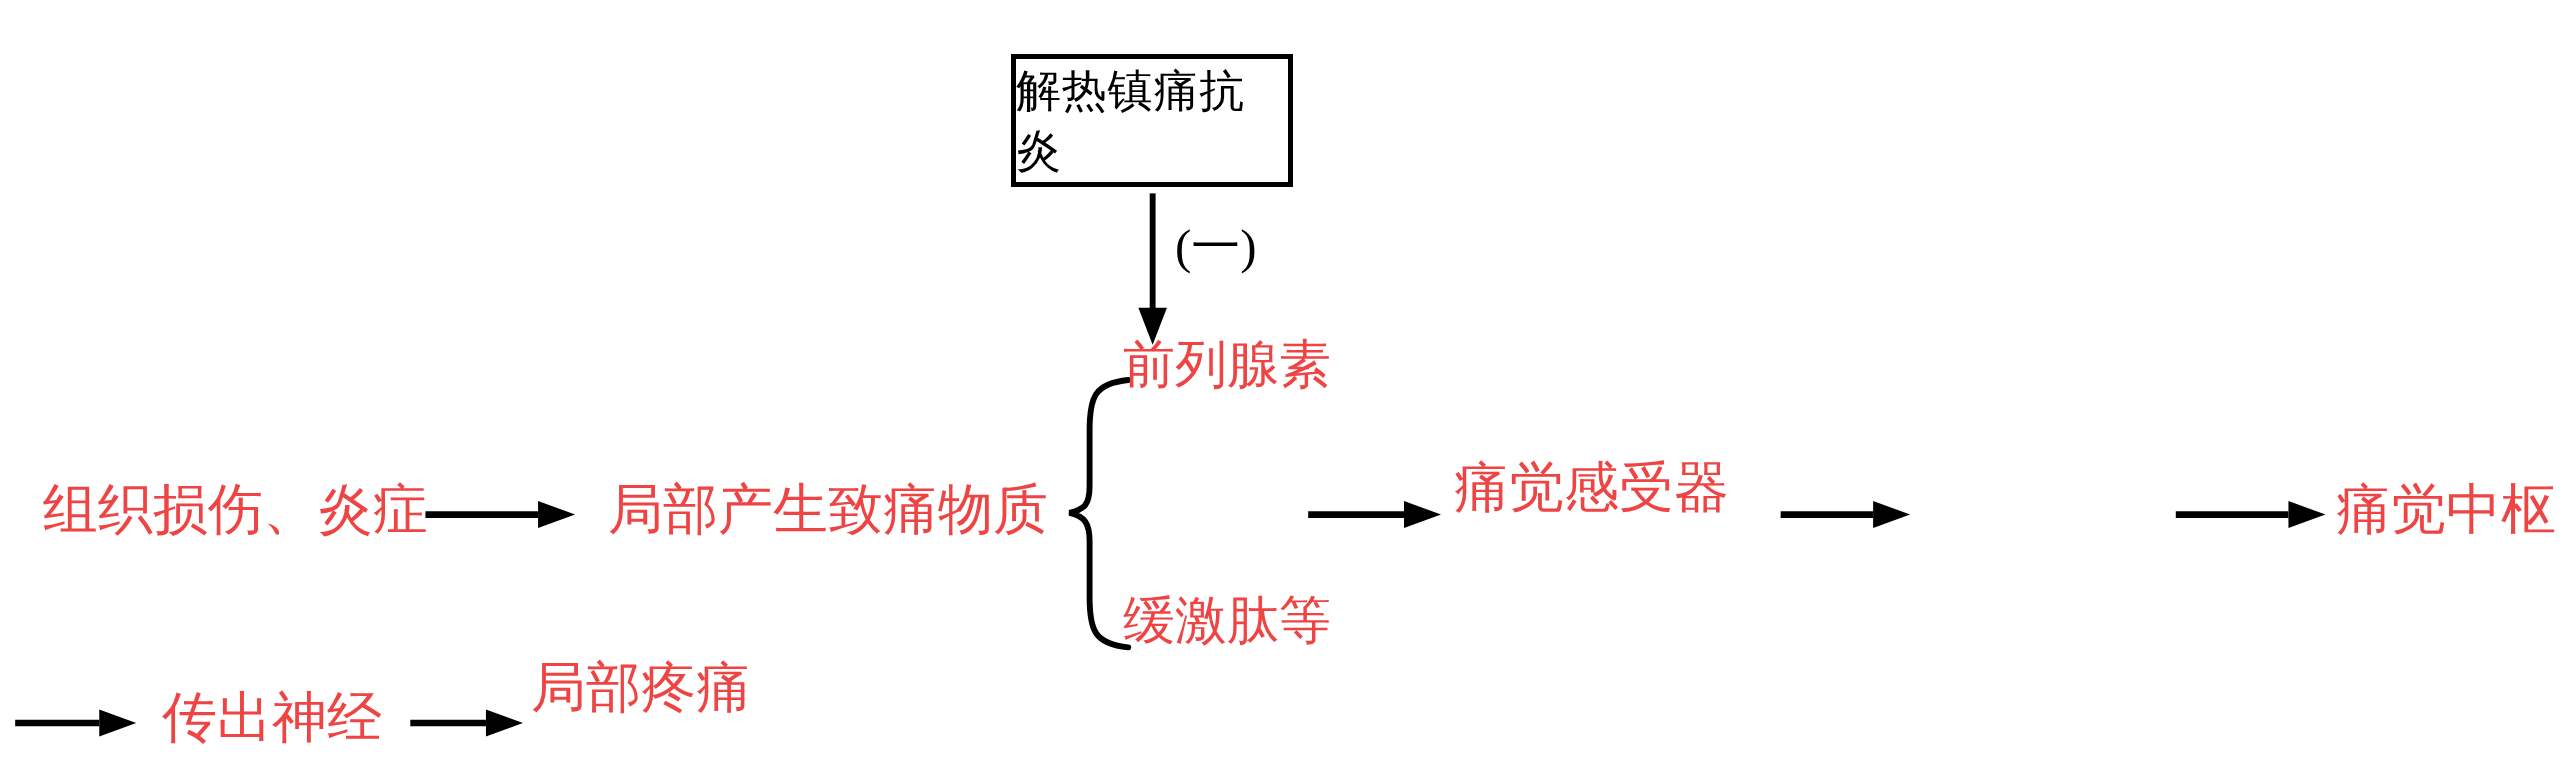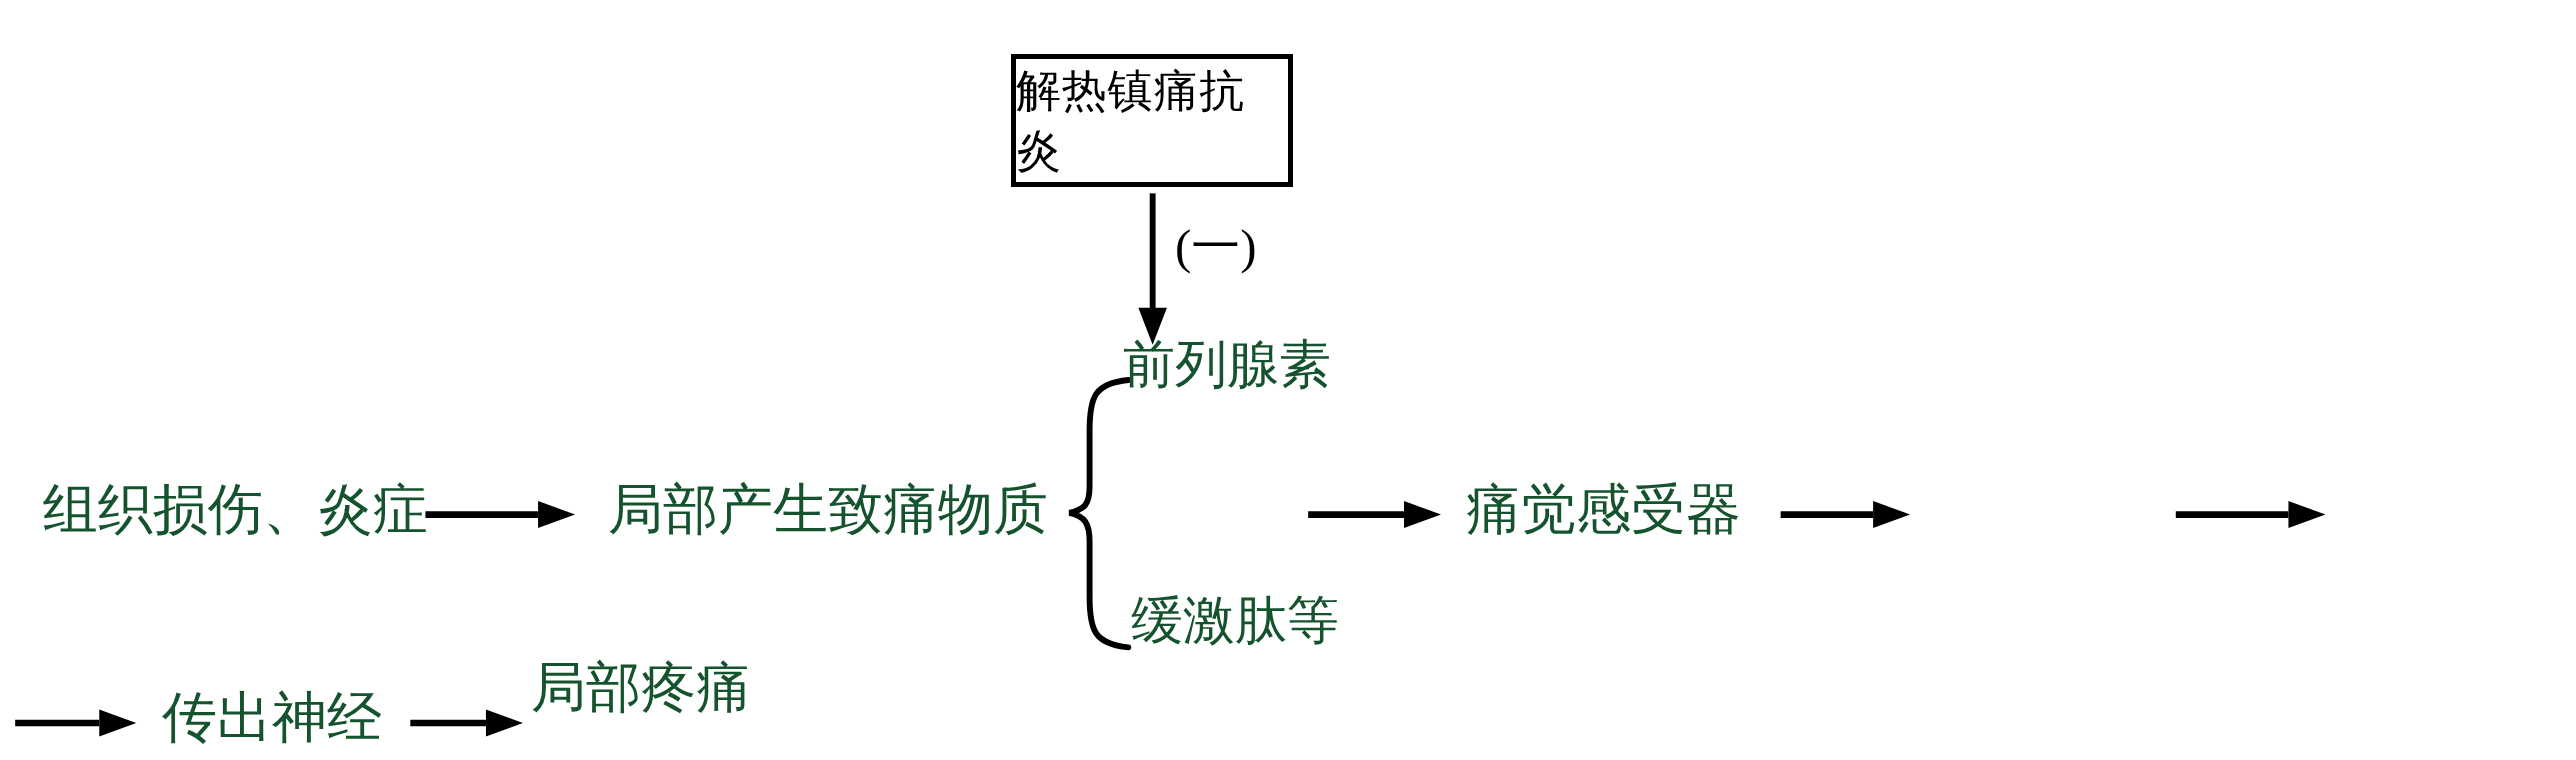--- a/index.html
+++ b/index.html
@@ -16,21 +16,21 @@
   .overlay {
     position: absolute;
     left: 0; top: 0;
     width: 2576px; height: 760px;
   }
   .node {
     position: absolute;
     white-space: nowrap;
     font-size: 55px;
     line-height: 1.05;
-    color: #14532d;
+    color: #ef4444;
   }
   .drug-box {
     position: absolute;
     left: 1011px; top: 54px;
     width: 282px; height: 133px;
     border: 5px solid #000000;
     box-sizing: border-box;
     display: flex;
     align-items: center;
     justify-content: center;
@@ -39,22 +39,22 @@
   }
   .inhibition-label {
     position: absolute;
     left: 1175px; top: 214px;
     font-size: 49px;
     white-space: nowrap;
   }
   .n-tissue    { left: 6.7px;    top: 481px; margin-left: 36px; }
   .n-substance { left: 589px;  top: 481px; margin-left: 19px; }
   .n-prosta    { left: 1123px; top: 338px; font-size: 52px; }
-  .n-brady     { left: 1123px; top: 594px; font-size: 52px; margin-left: 8px; }
-  .n-receptor  { left: 1454px; top: 481px; margin-left: 12px; }
+  .n-brady     { left: 1123px; top: 594px; font-size: 52px; }
+  .n-receptor  { left: 1454px; top: 459px; }
   .n-afferent  { left: 1919px; top: 481px; }
   .n-center    { left: 2336px; top: 481px; }
   .n-efferent  { left: 162px;  top: 689px; }
   .n-localpain { left: 531px;  top: 659px; text-align: right; }
 </style>
 </head>
 <body>
 
 <div class="canvas">
 
@@ -106,19 +106,20 @@
 
   <div class="node n-substance">局部产生致痛物质</div>
 
   <div class="node n-prosta">前列腺素</div>
 
   <div class="node n-brady">缓激肽等</div>
 
   <div class="node n-receptor">痛觉感受器</div>
 
 
+  <div class="node n-center">痛觉中枢</div>
 
   <div class="node n-efferent">传出神经</div>
 
   <div class="node n-localpain">局部疼痛</div>
 
 </div>
 
 
 </body></html>

